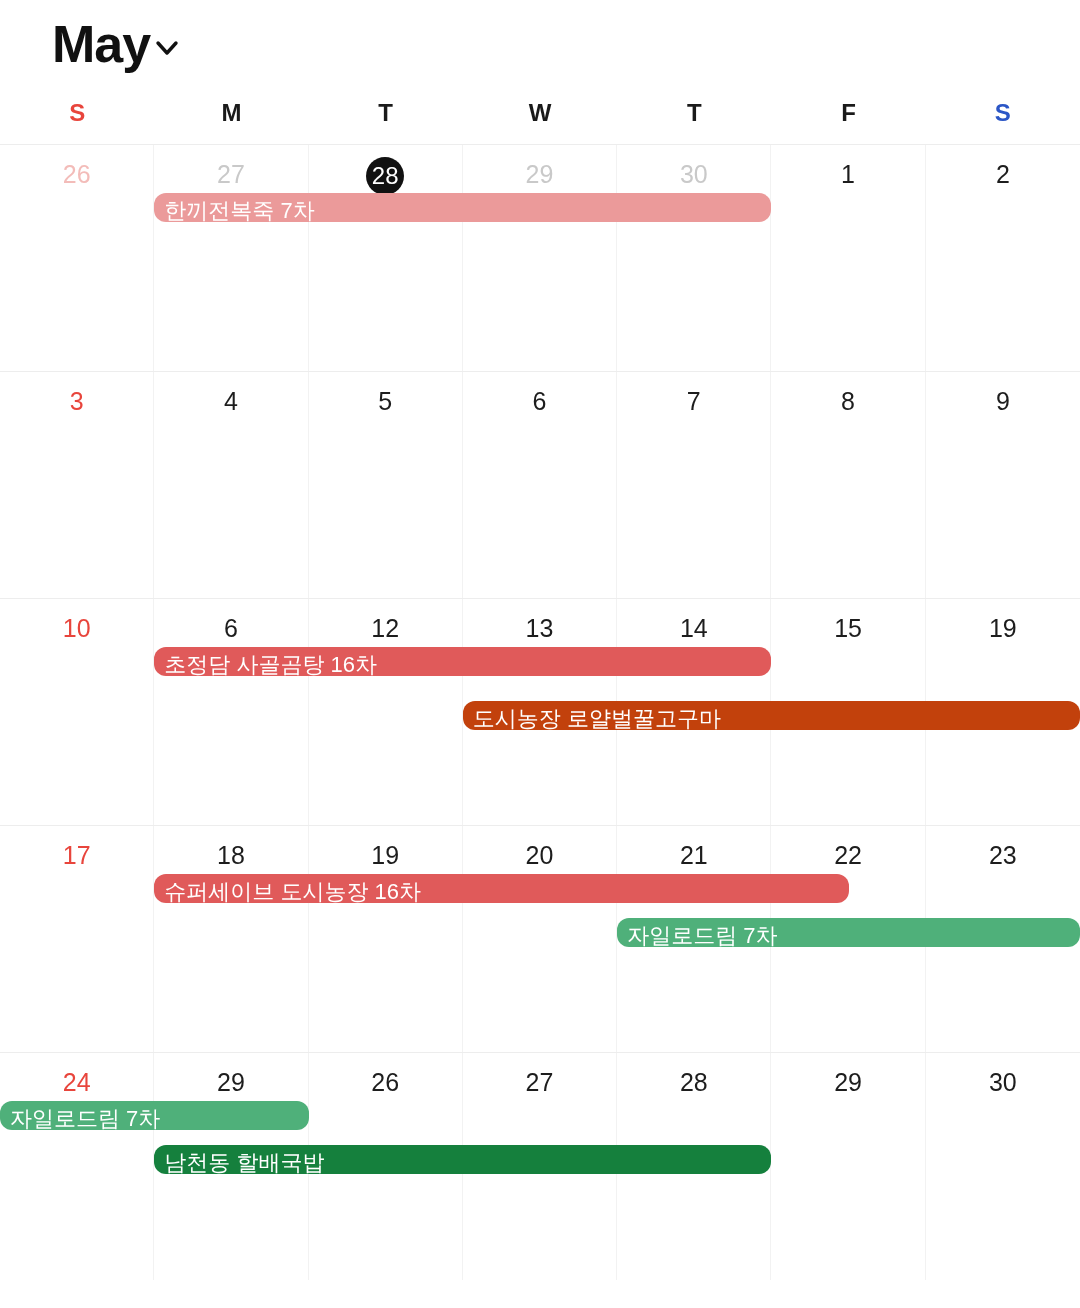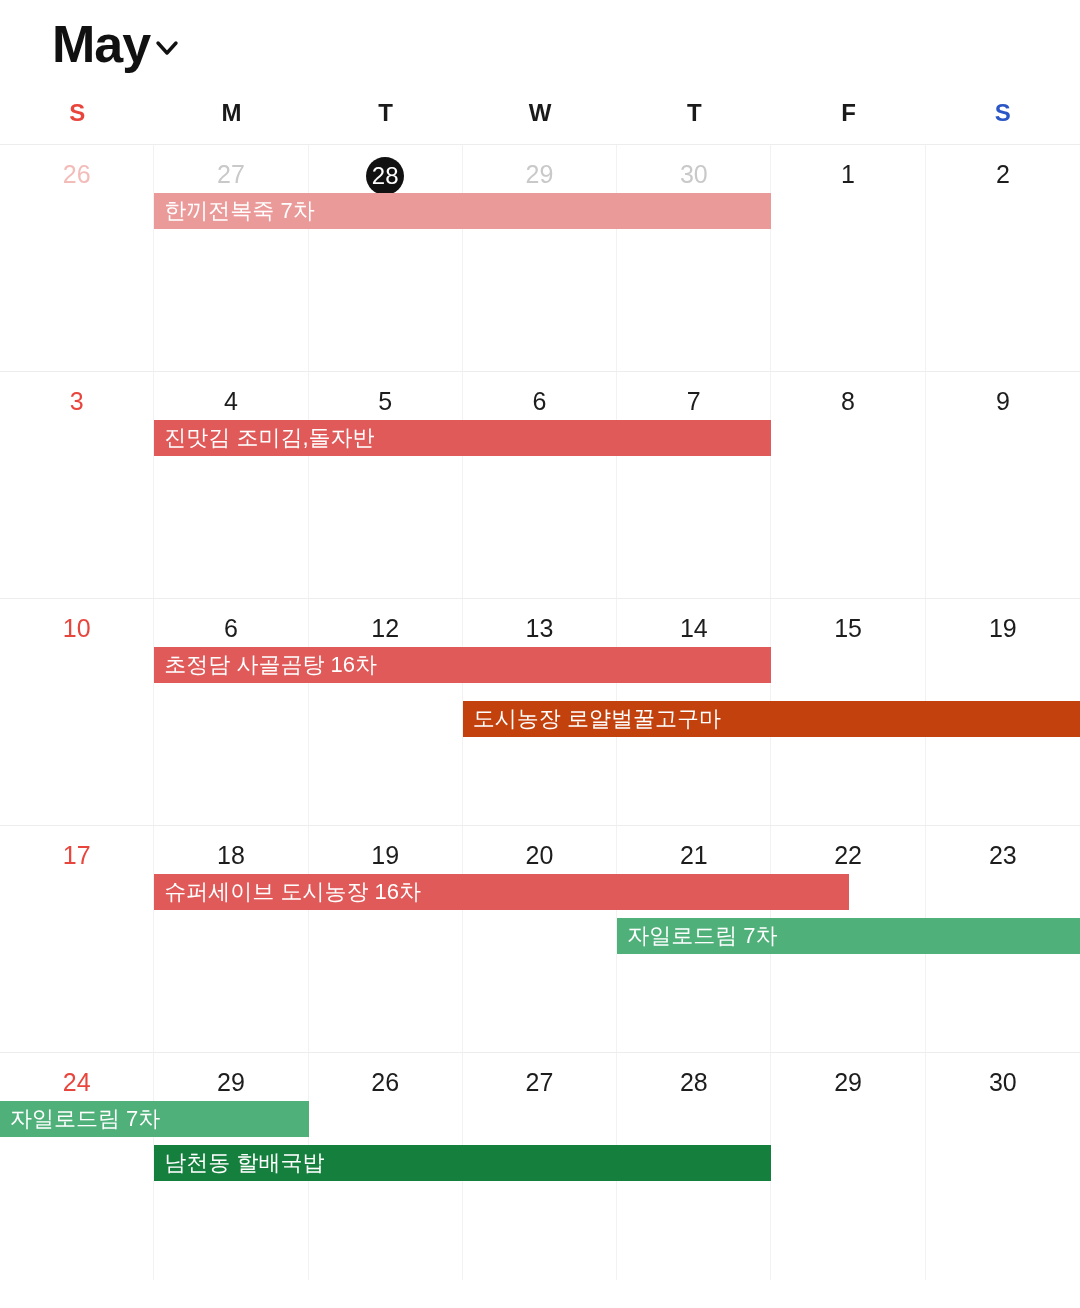--- a/index.html
+++ b/index.html
@@ -109,28 +109,28 @@
   .events {
     position: absolute;
     left: 0;
     right: 0;
     top: 48px;
     bottom: 0;
     pointer-events: none;
   }
   .event {
     position: absolute;
-    height: 36px;
+    height: 29px;
     line-height: 36px;
     color: #ffffff;
     font-size: 22px;
     padding-left: 10px;
     white-space: nowrap;
     overflow: hidden;
-    border-radius: 0;
+    border-radius: 12px;
     pointer-events: auto;
     cursor: default;
   }
 </style>
 </head>
 <body>
 
 <div class="app">
 
   <div class="header">
@@ -198,23 +198,20 @@
           <div class="daycell">
             <div class="daynum">7</div>
           </div>
           <div class="daycell">
             <div class="daynum">8</div>
           </div>
           <div class="daycell">
             <div class="daynum">9</div>
           </div>
         </div>
-        <div class="events">
-          <div class="event" style="left: 154.286px; width: 617.143px; top: 0px; background: rgb(224, 90, 90);">진맛김 조미김,돌자반</div>
-        </div>
       </div>
       <div class="week">
         <div class="daycells">
           <div class="daycell">
             <div class="daynum sun">10</div>
           </div>
           <div class="daycell">
             <div class="daynum">6</div>
           </div>
           <div class="daycell">

